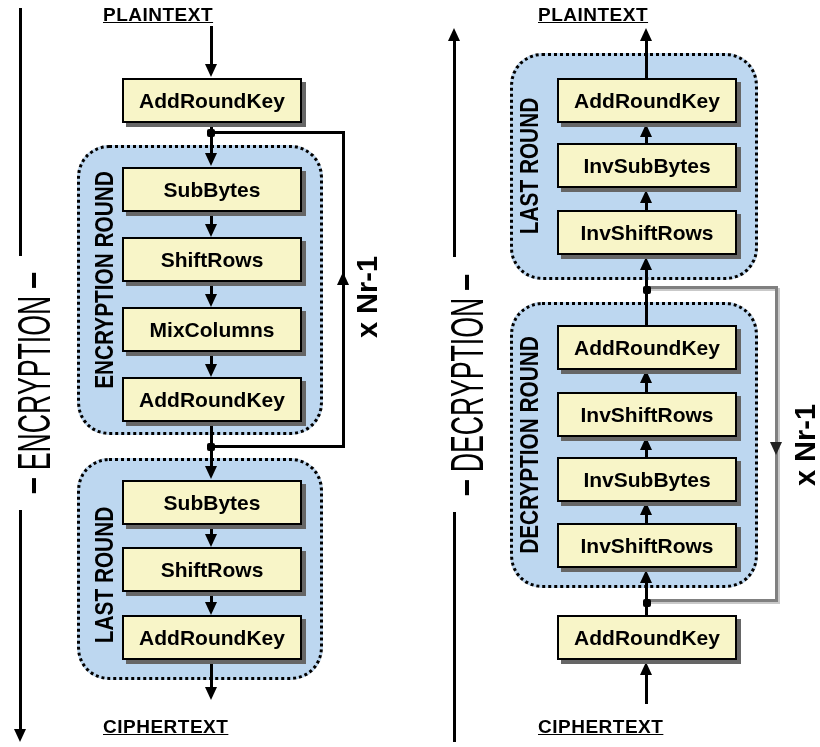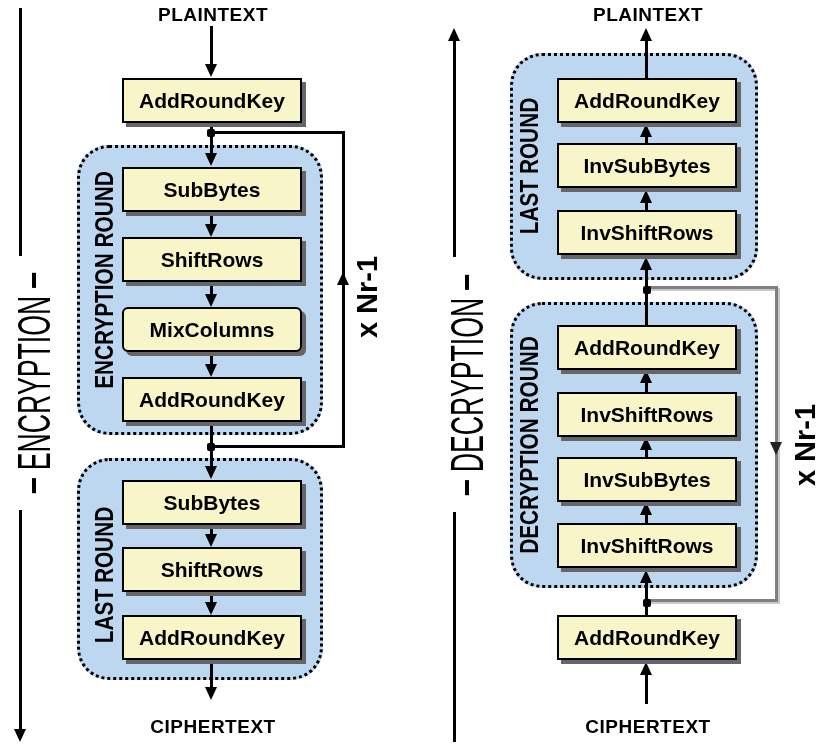--- a/index.html
+++ b/index.html
@@ -24,22 +24,22 @@
   .round-label{position:absolute;width:300px;height:32px;display:flex;align-items:center;
          justify-content:center;font-weight:bold;font-size:26px;white-space:nowrap;
          transform:rotate(-90deg) scaleX(0.8);}
   .loop-label{position:absolute;width:100px;height:32px;display:flex;align-items:center;
          justify-content:center;font-weight:bold;font-size:29px;white-space:nowrap;
          transform:rotate(-90deg);}
   .flow-label{position:absolute;width:440px;height:52px;display:flex;align-items:center;
          justify-content:center;gap:14px;font-size:46px;font-weight:400;white-space:nowrap;
          transform:rotate(-90deg) scaleX(0.58);}
   .flow-label .dash{width:26px;height:4px;background:#000;flex:none;}
-  .endpoint{position:absolute;width:220px;text-align:center;font-weight:bold;
-         font-size:19px;letter-spacing:0.5px;white-space:nowrap;}
+  .endpoint{position:absolute;width:220px;font-weight:bold;
+         font-size:19px;letter-spacing:0.5px;white-space:nowrap;text-decoration:underline;}
 </style>
 </head>
 <body>
 
 <div class="stage">
 
   <div class="round" style="left:77px;top:145px;width:246px;height:290px;"></div>
   <div class="round" style="left:77px;top:458px;width:246px;height:222px;"></div>
 
   <div class="hline" style="left:211px;top:131px;width:133px;"></div>
@@ -71,21 +71,21 @@
   <div class="vline" style="left:210px;top:527px;height:9px;"></div>
   <div class="ah-d" style="left:205px;top:534px;"></div>
   <div class="vline" style="left:210px;top:594px;height:9px;"></div>
   <div class="ah-d" style="left:205px;top:602px;"></div>
   <div class="vline" style="left:210px;top:662px;height:28px;"></div>
   <div class="ah-d" style="left:205px;top:687px;"></div>
 
   <div class="pbox" style="left:122px;top:78px;">AddRoundKey</div>
   <div class="pbox" style="left:122px;top:167px;">SubBytes</div>
   <div class="pbox" style="left:122px;top:237px;">ShiftRows</div>
-  <div class="pbox" style="left:122px;top:307px;border-radius:6px;">MixColumns</div>
+  <div class="pbox" style="left:122px;top:307px;">MixColumns</div>
   <div class="pbox" style="left:122px;top:377px;">AddRoundKey</div>
   <div class="pbox" style="left:122px;top:480px;">SubBytes</div>
   <div class="pbox" style="left:122px;top:547px;">ShiftRows</div>
   <div class="pbox" style="left:122px;top:615px;">AddRoundKey</div>
 
   <div class="dot" style="left:207px;top:129px;"></div>
   <div class="dot" style="left:207px;top:443px;"></div>
 
   <div class="endpoint" style="left:103px;top:4px;">PLAINTEXT</div>
   <div class="endpoint" style="left:103px;top:716px;">CIPHERTEXT</div>

